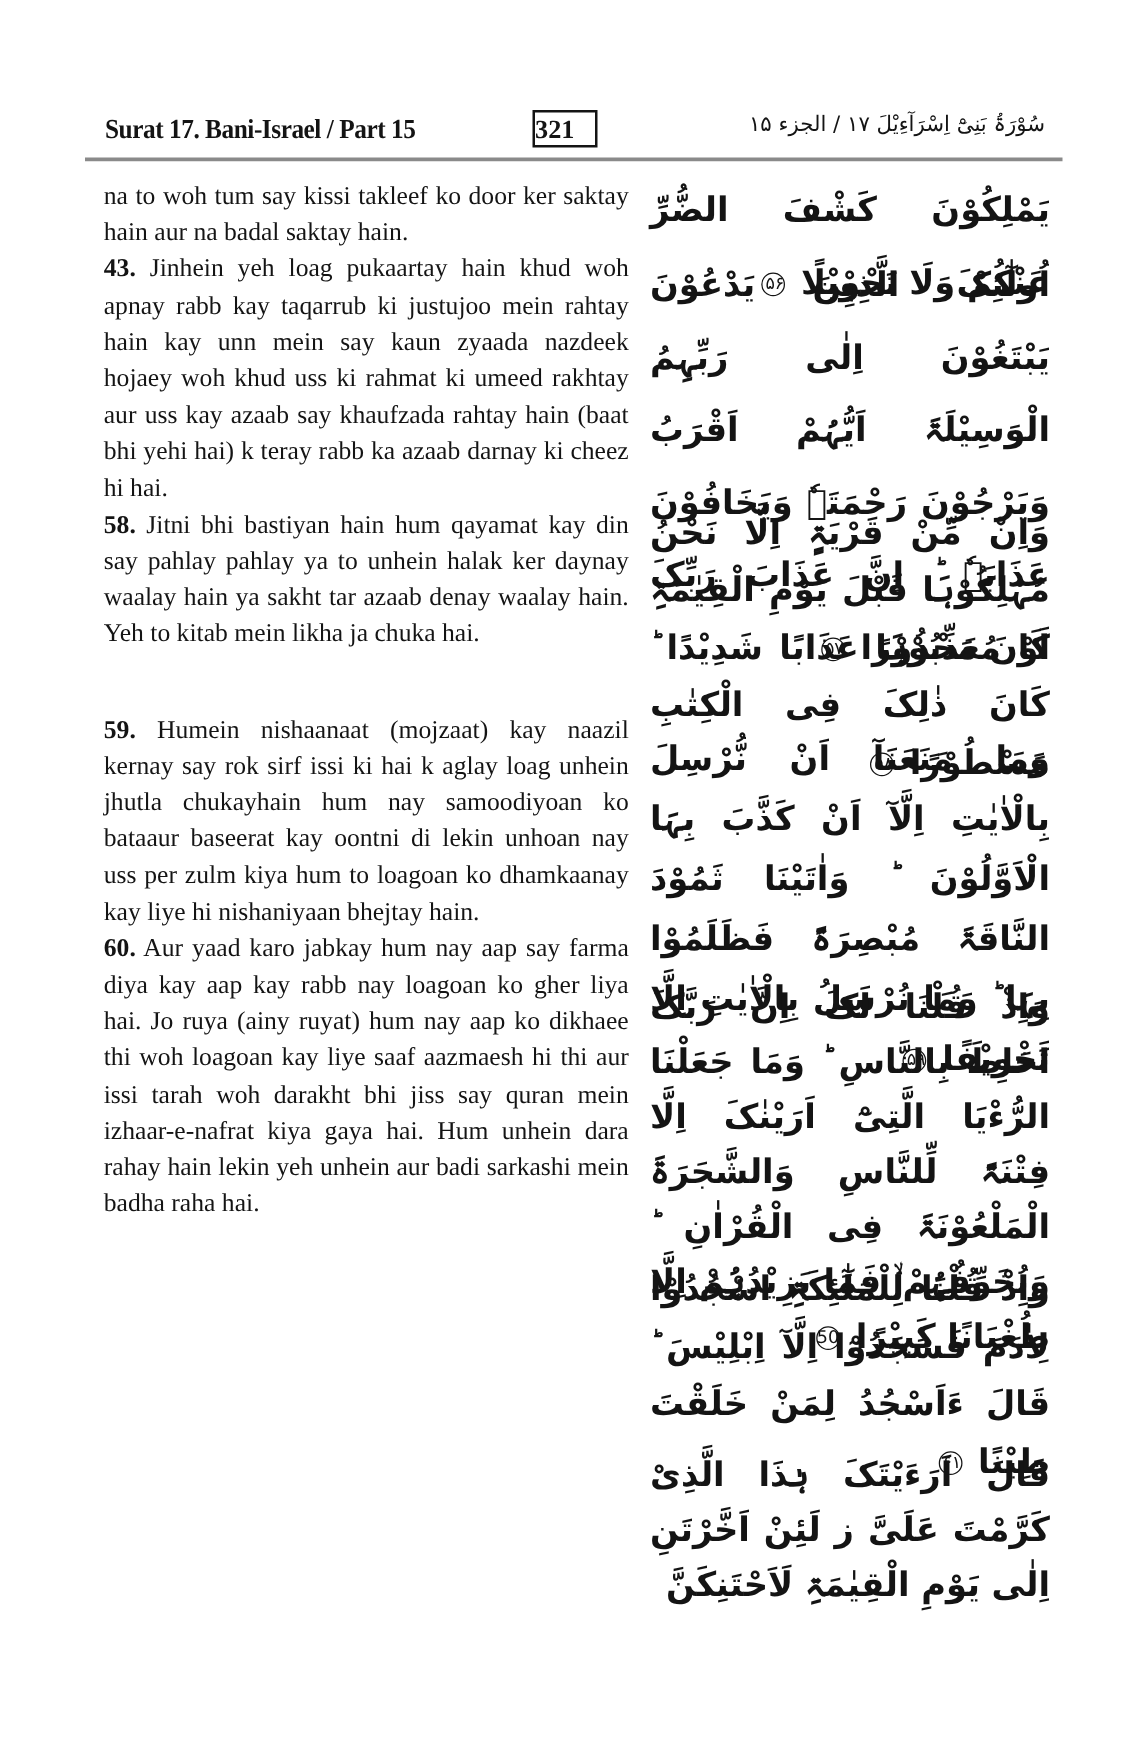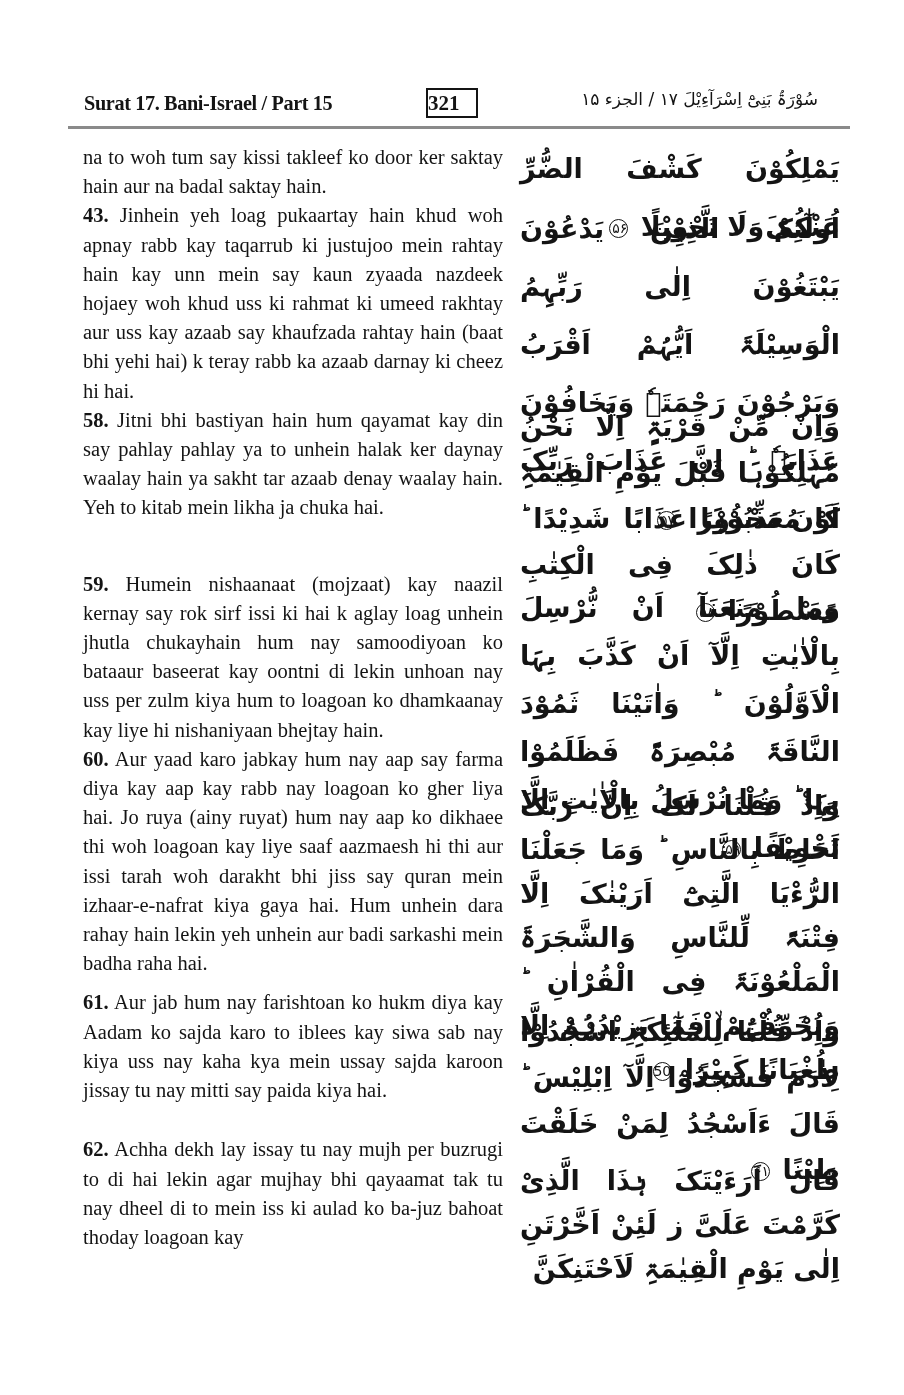--- a/index.html
+++ b/index.html
@@ -40,21 +40,21 @@
     width: 48px;
     height: 26px;
     border: 2px solid #141414;
     font-size: 21px;
     font-weight: bold;
     text-align: left;
     line-height: 26px;
   }
   .header-arabic {
     position: absolute;
-    right: 32px;
+    right: 14px;
     top: 1px;
     font-family: "DejaVu Sans", sans-serif;
     font-size: 17px;
     direction: rtl;
     white-space: nowrap;
   }
   .divider {
     position: absolute;
     left: 68px;
     top: 126px;
@@ -135,29 +135,21 @@
   <p class="verse" style="margin-top:47px;">
     <span class="num">59.</span>
     <span>Humein nishaanaat (mojzaat) kay naazil kernay say rok sirf issi ki hai k aglay loag unhein jhutla chukayhain hum nay samoodiyoan ko bataaur baseerat kay oontni di lekin unhoan nay uss per zulm kiya hum to loagoan ko dhamkaanay kay liye hi nishaniyaan bhejtay hain.</span>
   </p>
 
   <p class="verse">
     <span class="num">60.</span>
     <span>Aur yaad karo jabkay hum nay aap say farma diya kay aap kay rabb nay loagoan ko gher liya hai. Jo ruya (ainy ruyat) hum nay aap ko dikhaee thi woh loagoan kay liye saaf aazmaesh hi thi aur issi tarah woh darakht bhi jiss say quran mein izhaar-e-nafrat kiya gaya hai. Hum unhein dara rahay hain lekin yeh unhein aur badi sarkashi mein badha raha hai.</span>
   </p>
 
-  <p class="verse" style="margin-top:10px;">
-    <span class="num">61.</span>
-    <span>Aur jab hum nay farishtoan ko hukm diya kay Aadam ko sajda karo to iblees kay siwa sab nay kiya uss nay kaha kya mein ussay sajda karoon jissay tu nay mitti say paida kiya hai.</span>
-  </p>
 
-  <p class="verse" style="margin-top:30px;">
-    <span class="num">62.</span>
-    <span>Achha dekh lay issay tu nay mujh per buzrugi to di hai lekin agar mujhay bhi qayaamat tak tu nay dheel di to mein iss ki aulad ko ba-juz bahoat thoday loagoan kay</span>
-  </p>
 </div>
 
 <div class="arabic-col">
   <p class="arabic-block" style="height:60px;">
     <span>یَمْلِکُوْنَ کَشْفَ الضُّرِّ عَنْکُمْ وَلَا تَحْوِیْلًا</span>
     <span class="ayah-mark">۵۶</span>
   </p>
   <p class="arabic-block" style="height:204px;">
     <span>اُولٰٓئِکَ الَّذِیْنَ یَدْعُوْنَ یَبْتَغُوْنَ اِلٰی رَبِّہِمُ الْوَسِیْلَۃَ اَیُّہُمْ اَقْرَبُ وَیَرْجُوْنَ رَحْمَتَہٗ وَیَخَافُوْنَ عَذَابَہٗ ؕ اِنَّ عَذَابَ رَبِّکَ کَانَ مَحْذُوْرًا</span>
     <span class="ayah-mark">۵۷</span>

